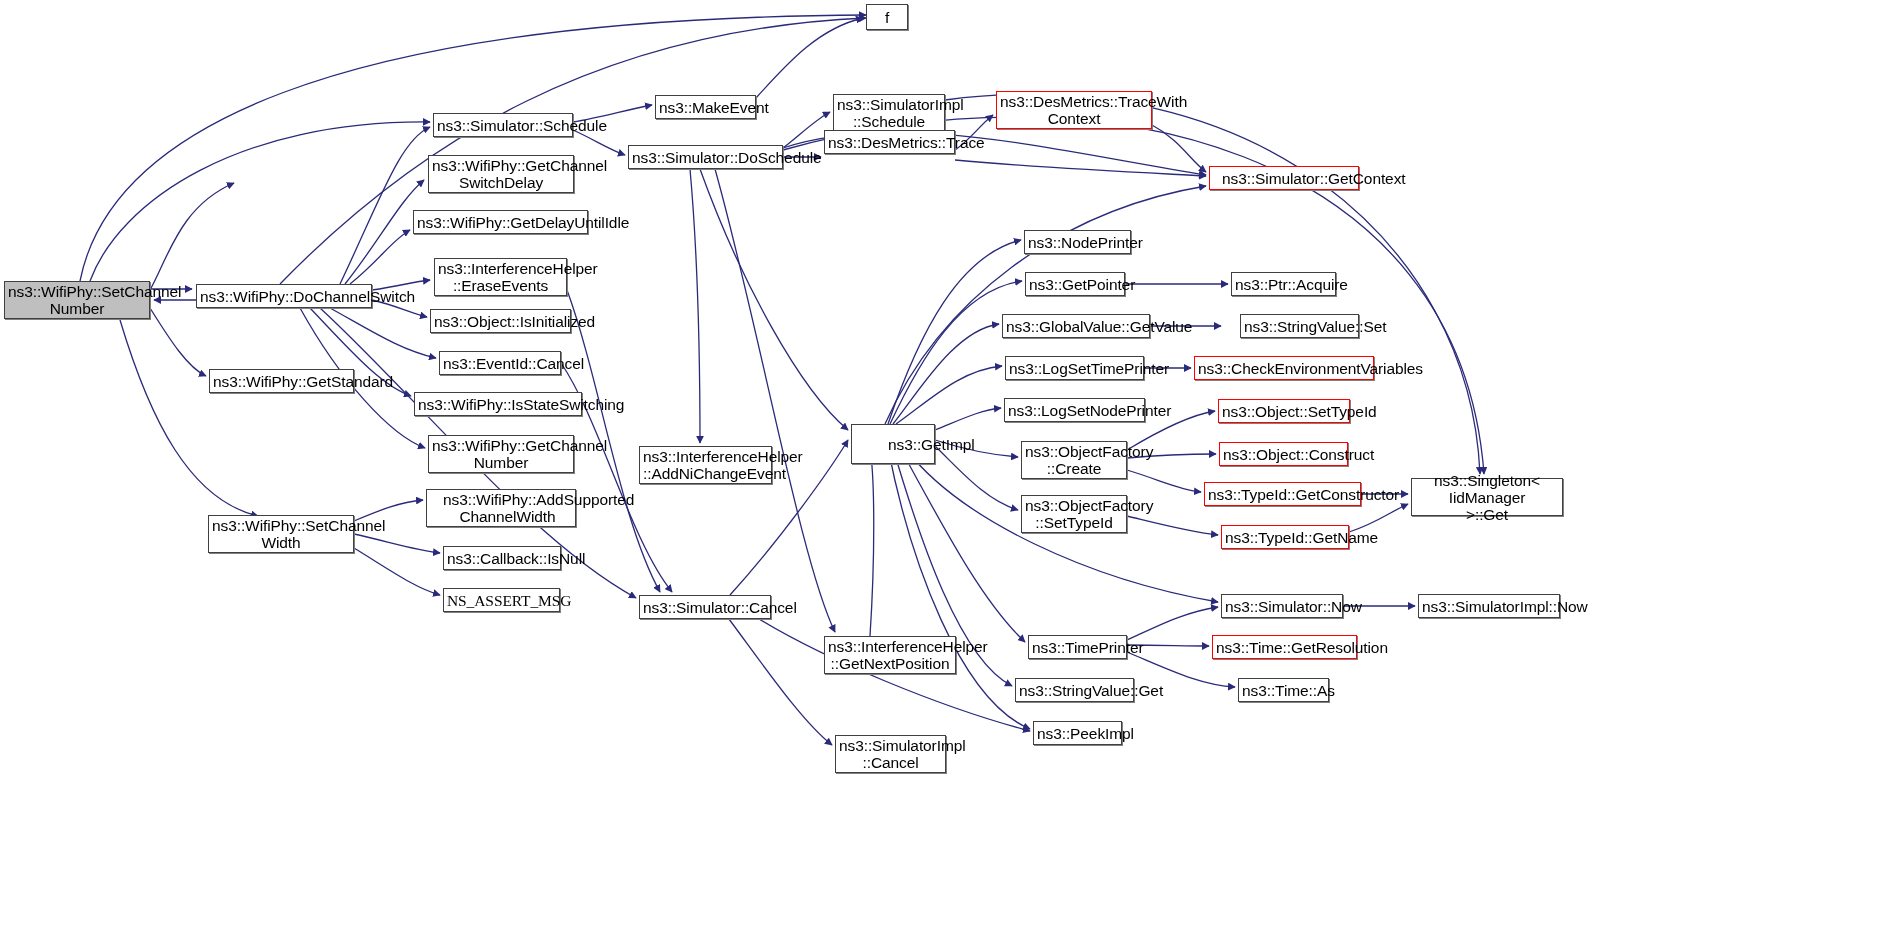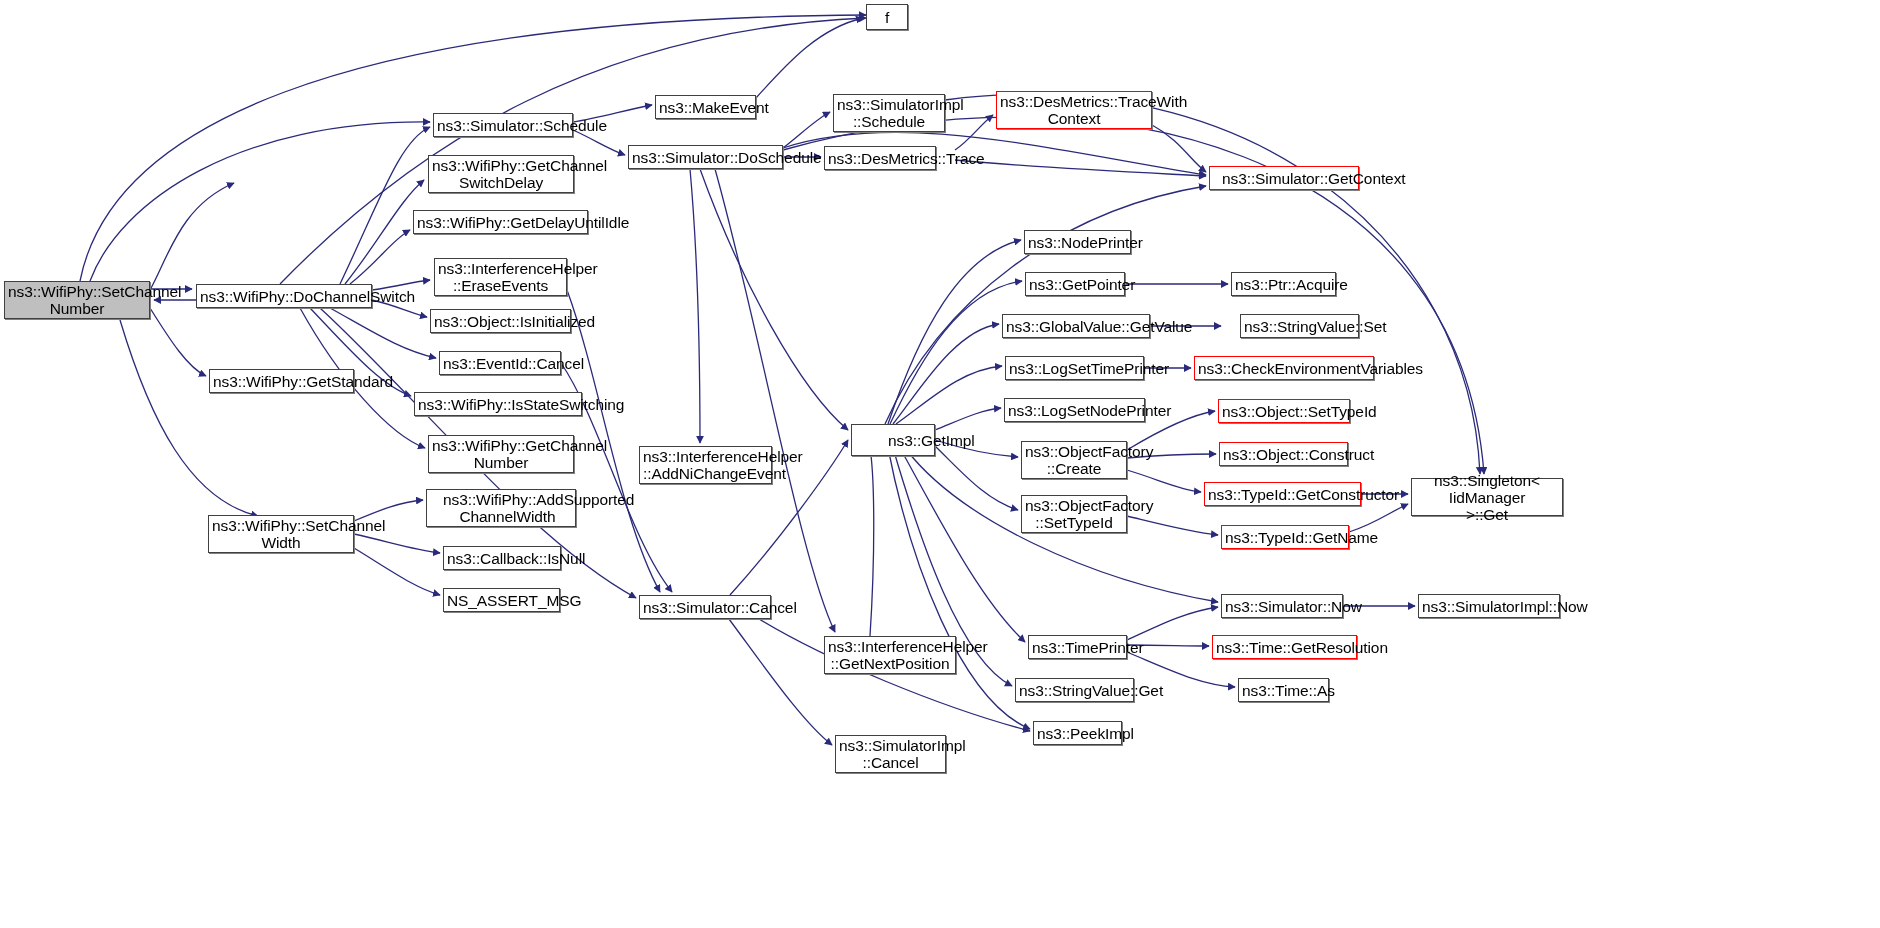--- a/index.html
+++ b/index.html
@@ -140,21 +140,21 @@
   </svg>
   <div id="node-layer">
       <div class="node" style="left: 866px; top: 4px; width: 42px; height: 26px;"><span class="node-label">f</span></div>
       <div class="node" style="left: 833px; top: 94px; width: 112px; height: 38px;"><span class="node-label">ns3::SimulatorImpl
 ::Schedule</span></div>
       <div class="node red" style="left: 996px; top: 91px; width: 156px; height: 38px;"><span class="node-label">ns3::DesMetrics::TraceWith
 Context</span></div>
       <div class="node" style="left: 655px; top: 95px; width: 101px; height: 24px; justify-content: flex-end;"><span class="node-label">ns3::MakeEvent</span></div>
       <div class="node" style="left: 433px; top: 113px; width: 140px; height: 24px;"><span class="node-label">ns3::Simulator::Schedule</span></div>
       <div class="node" style="left: 628px; top: 145px; width: 155px; height: 24px;"><span class="node-label">ns3::Simulator::DoSchedule</span></div>
-      <div class="node" style="left: 824px; top: 146px; width: 112px; height: 24px;"><span class="node-label">ns3::DesMetrics::Trace</span></div>
+      <div class="node" style="left: 824px; top: 130px; width: 131px; height: 24px;"><span class="node-label">ns3::DesMetrics::Trace</span></div>
       <div class="node red" style="left: 1209px; top: 166px; width: 150px; height: 24px; padding-left: 12px;"><span class="node-label">ns3::Simulator::GetContext</span></div>
       <div class="node" style="left: 428px; top: 155px; width: 146px; height: 38px;"><span class="node-label">ns3::WifiPhy::GetChannel
 SwitchDelay</span></div>
       <div class="node" style="left: 413px; top: 210px; width: 175px; height: 24px;"><span class="node-label">ns3::WifiPhy::GetDelayUntilIdle</span></div>
       <div class="node" style="left: 1024px; top: 230px; width: 107px; height: 24px;"><span class="node-label">ns3::NodePrinter</span></div>
       <div class="node" style="left: 434px; top: 258px; width: 133px; height: 38px;"><span class="node-label">ns3::InterferenceHelper
 ::EraseEvents</span></div>
       <div class="node" style="left: 1025px; top: 272px; width: 100px; height: 24px;"><span class="node-label">ns3::GetPointer</span></div>
       <div class="node" style="left: 1231px; top: 272px; width: 105px; height: 24px;"><span class="node-label">ns3::Ptr::Acquire</span></div>
       <div class="node current" style="left: 4px; top: 281px; width: 146px; height: 38px;"><span class="node-label">ns3::WifiPhy::SetChannel
@@ -163,42 +163,42 @@
       <div class="node" style="left: 1002px; top: 314px; width: 148px; height: 24px;"><span class="node-label">ns3::GlobalValue::GetValue</span></div>
       <div class="node" style="left: 1224px; top: 314px; width: 119px; height: 24px; margin-left: 16px;"><span class="node-label">ns3::StringValue::Set</span></div>
       <div class="node" style="left: 430px; top: 309px; width: 141px; height: 24px;"><span class="node-label">ns3::Object::IsInitialized</span></div>
       <div class="node" style="left: 439px; top: 351px; width: 122px; height: 24px;"><span class="node-label">ns3::EventId::Cancel</span></div>
       <div class="node" style="left: 1005px; top: 356px; width: 139px; height: 24px;"><span class="node-label">ns3::LogSetTimePrinter</span></div>
       <div class="node red" style="left: 1194px; top: 356px; width: 180px; height: 24px;"><span class="node-label">ns3::CheckEnvironmentVariables</span></div>
       <div class="node" style="left: 209px; top: 369px; width: 145px; height: 24px;"><span class="node-label">ns3::WifiPhy::GetStandard</span></div>
       <div class="node" style="left: 414px; top: 392px; width: 168px; height: 24px;"><span class="node-label">ns3::WifiPhy::IsStateSwitching</span></div>
       <div class="node" style="left: 1004px; top: 398px; width: 141px; height: 24px;"><span class="node-label">ns3::LogSetNodePrinter</span></div>
       <div class="node red" style="left: 1218px; top: 399px; width: 132px; height: 24px; justify-content: flex-end;"><span class="node-label">ns3::Object::SetTypeId</span></div>
-      <div class="node" style="left: 851px; top: 424px; width: 84px; height: 32px; padding-left: 36px;"><span class="node-label">ns3::GetImpl</span></div>
+      <div class="node" style="left: 851px; top: 424px; width: 84px; height: 40px; padding-left: 36px;"><span class="node-label">ns3::GetImpl</span></div>
       <div class="node" style="left: 428px; top: 435px; width: 146px; height: 38px;"><span class="node-label">ns3::WifiPhy::GetChannel
 Number</span></div>
       <div class="node" style="left: 1021px; top: 441px; width: 106px; height: 38px;"><span class="node-label">ns3::ObjectFactory
 ::Create</span></div>
       <div class="node red" style="left: 1219px; top: 442px; width: 129px; height: 24px;"><span class="node-label">ns3::Object::Construct</span></div>
       <div class="node" style="left: 639px; top: 446px; width: 133px; height: 38px;"><span class="node-label">ns3::InterferenceHelper
 ::AddNiChangeEvent</span></div>
       <div class="node red" style="left: 1204px; top: 482px; width: 157px; height: 24px;"><span class="node-label">ns3::TypeId::GetConstructor</span></div>
       <div class="node" style="left: 1411px; top: 478px; width: 152px; height: 38px;"><span class="node-label">ns3::Singleton&lt; IidManager
 &gt;::Get</span></div>
       <div class="node" style="left: 426px; top: 489px; width: 150px; height: 38px; padding-left: 16px;"><span class="node-label">ns3::WifiPhy::AddSupported
 ChannelWidth</span></div>
       <div class="node" style="left: 1021px; top: 495px; width: 106px; height: 38px;"><span class="node-label">ns3::ObjectFactory
 ::SetTypeId</span></div>
       <div class="node red" style="left: 1221px; top: 525px; width: 128px; height: 24px;"><span class="node-label">ns3::TypeId::GetName</span></div>
       <div class="node" style="left: 208px; top: 515px; width: 146px; height: 38px;"><span class="node-label">ns3::WifiPhy::SetChannel
 Width</span></div>
       <div class="node" style="left: 443px; top: 546px; width: 118px; height: 24px;"><span class="node-label">ns3::Callback::IsNull</span></div>
       <div class="node" style="left: 1221px; top: 594px; width: 122px; height: 24px;"><span class="node-label">ns3::Simulator::Now</span></div>
       <div class="node" style="left: 1418px; top: 594px; width: 142px; height: 24px;"><span class="node-label">ns3::SimulatorImpl::Now</span></div>
-      <div class="node" style="left: 443px; top: 588px; width: 117px; height: 24px;"><span class="node-label">NS_ASSERT_MSG</span></div>
+      <div class="node" style="left: 443px; top: 588px; width: 117px; height: 24px; font-family: Liberation Serif, serif;"><span class="node-label">NS_ASSERT_MSG</span></div>
       <div class="node" style="left: 639px; top: 595px; width: 132px; height: 24px;"><span class="node-label">ns3::Simulator::Cancel</span></div>
       <div class="node" style="left: 1028px; top: 635px; width: 99px; height: 24px;"><span class="node-label">ns3::TimePrinter</span></div>
       <div class="node red" style="left: 1212px; top: 635px; width: 145px; height: 24px;"><span class="node-label">ns3::Time::GetResolution</span></div>
       <div class="node" style="left: 824px; top: 636px; width: 132px; height: 38px;"><span class="node-label">ns3::InterferenceHelper
 ::GetNextPosition</span></div>
       <div class="node" style="left: 1015px; top: 678px; width: 119px; height: 24px;"><span class="node-label">ns3::StringValue::Get</span></div>
       <div class="node" style="left: 1238px; top: 678px; width: 91px; height: 24px;"><span class="node-label">ns3::Time::As</span></div>
       <div class="node" style="left: 1033px; top: 721px; width: 89px; height: 24px;"><span class="node-label">ns3::PeekImpl</span></div>
       <div class="node" style="left: 835px; top: 735px; width: 111px; height: 38px;"><span class="node-label">ns3::SimulatorImpl
 ::Cancel</span></div>

